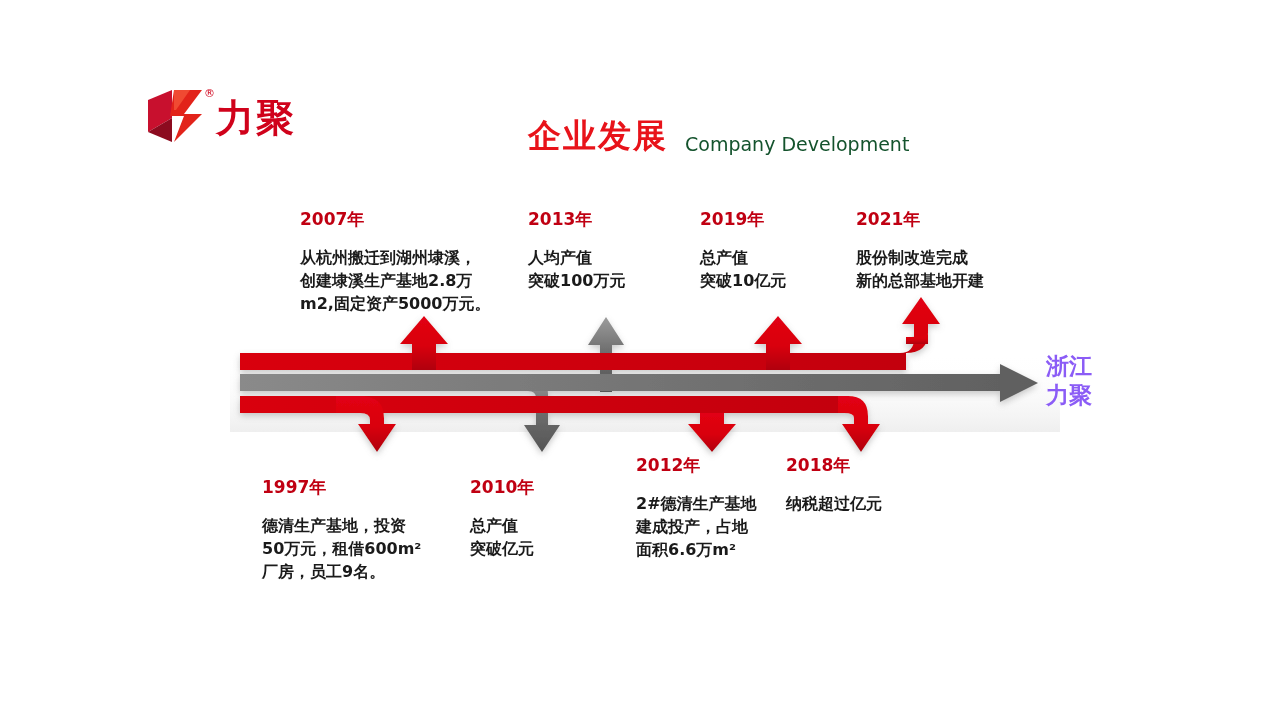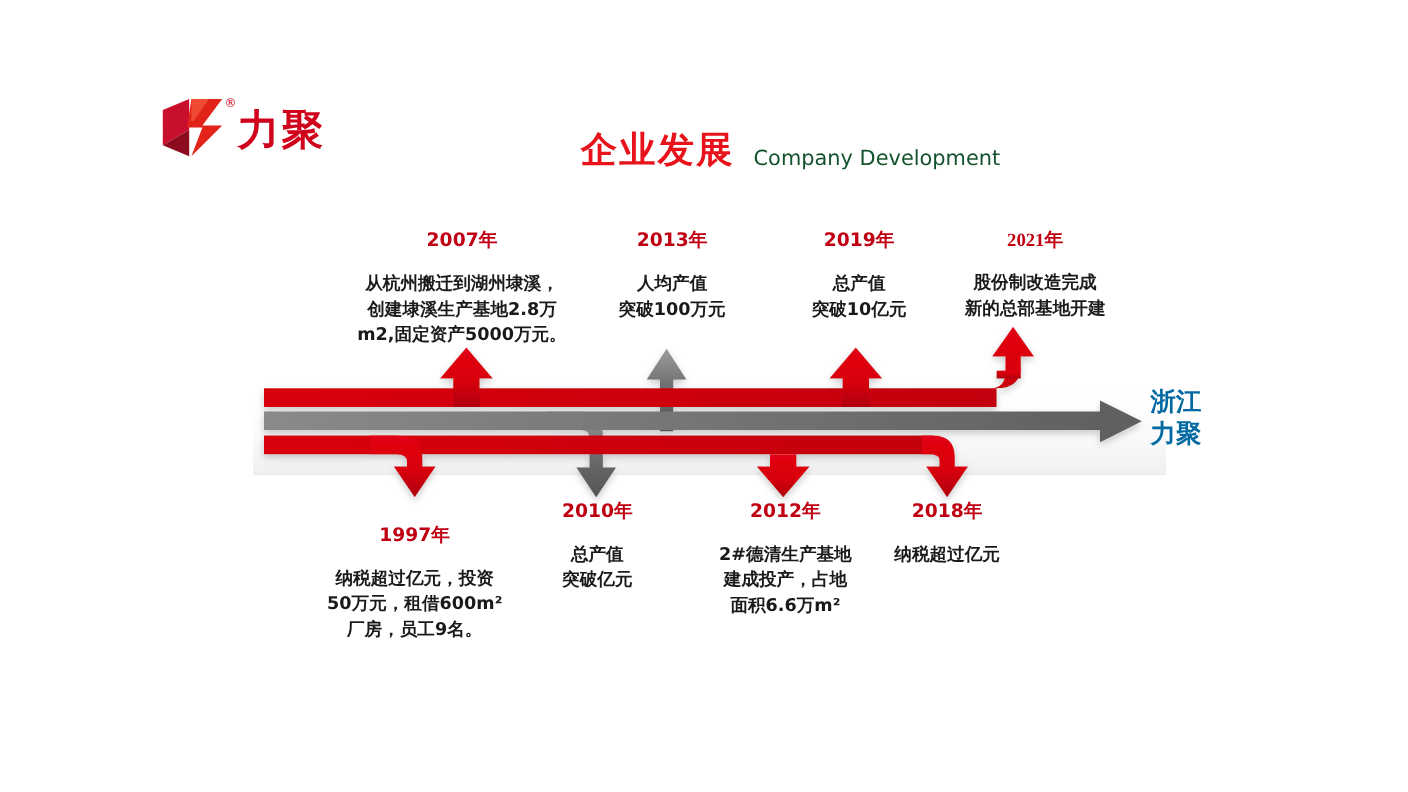--- a/index.html
+++ b/index.html
@@ -80,21 +80,20 @@
     position: absolute;
     left: 0;
     top: 0;
     width: 1280px;
     height: 720px;
   }
 
   
   .milestone {
     position: absolute;
-    text-align: center;
   }
   .milestone .year {
     font-size: 17px;
     font-weight: bold;
     color: #c00012;
     line-height: 22px;
     white-space: nowrap;
   }
   .milestone .desc {
     font-size: 16px;
@@ -109,21 +108,21 @@
     margin-top: 16px;
   }
 
   
   #end-label {
     position: absolute;
     left: 1046px;
     top: 352px;
     font-size: 23px;
     font-weight: bold;
-    color: #0369a1;
+    color: #8b5cf6;
     line-height: 29px;
     text-align: left;
     white-space: nowrap;
   }
 </style>
 </head>
 <body>
 
 <div id="slide">
 
@@ -235,38 +234,38 @@
   </div>
 
   <div class="milestone top" style="left:700px; top:208px; width:162px;">
     <div class="year">2019年</div>
     <div class="desc">
       <div>总产值</div>
       <div>突破10亿元</div>
     </div>
   </div>
 
-  <div class="milestone top" style="left:856px; top:208px; width:170px;font-family:Liberation Serif, serif;">
+  <div class="milestone top" style="left:856px; top:208px; width:170px;">
     <div class="year">2021年</div>
     <div class="desc">
       <div>股份制改造完成</div>
       <div>新的总部基地开建</div>
     </div>
   </div>
 
   <div class="milestone bottom" style="left:262px; top:476px; width:230px;">
     <div class="year">1997年</div>
     <div class="desc">
-      <div>纳税超过亿元，投资</div>
+      <div>德清生产基地，投资</div>
       <div>50万元，租借600m²</div>
       <div>厂房，员工9名。</div>
     </div>
   </div>
 
-  <div class="milestone bottom" style="left:470px; top:454px; width:146px;">
+  <div class="milestone bottom" style="left:470px; top:476px; width:146px;">
     <div class="year">2010年</div>
     <div class="desc">
       <div>总产值</div>
       <div>突破亿元</div>
     </div>
   </div>
 
   <div class="milestone bottom" style="left:636px; top:454px; width:156px;">
     <div class="year">2012年</div>
     <div class="desc">

